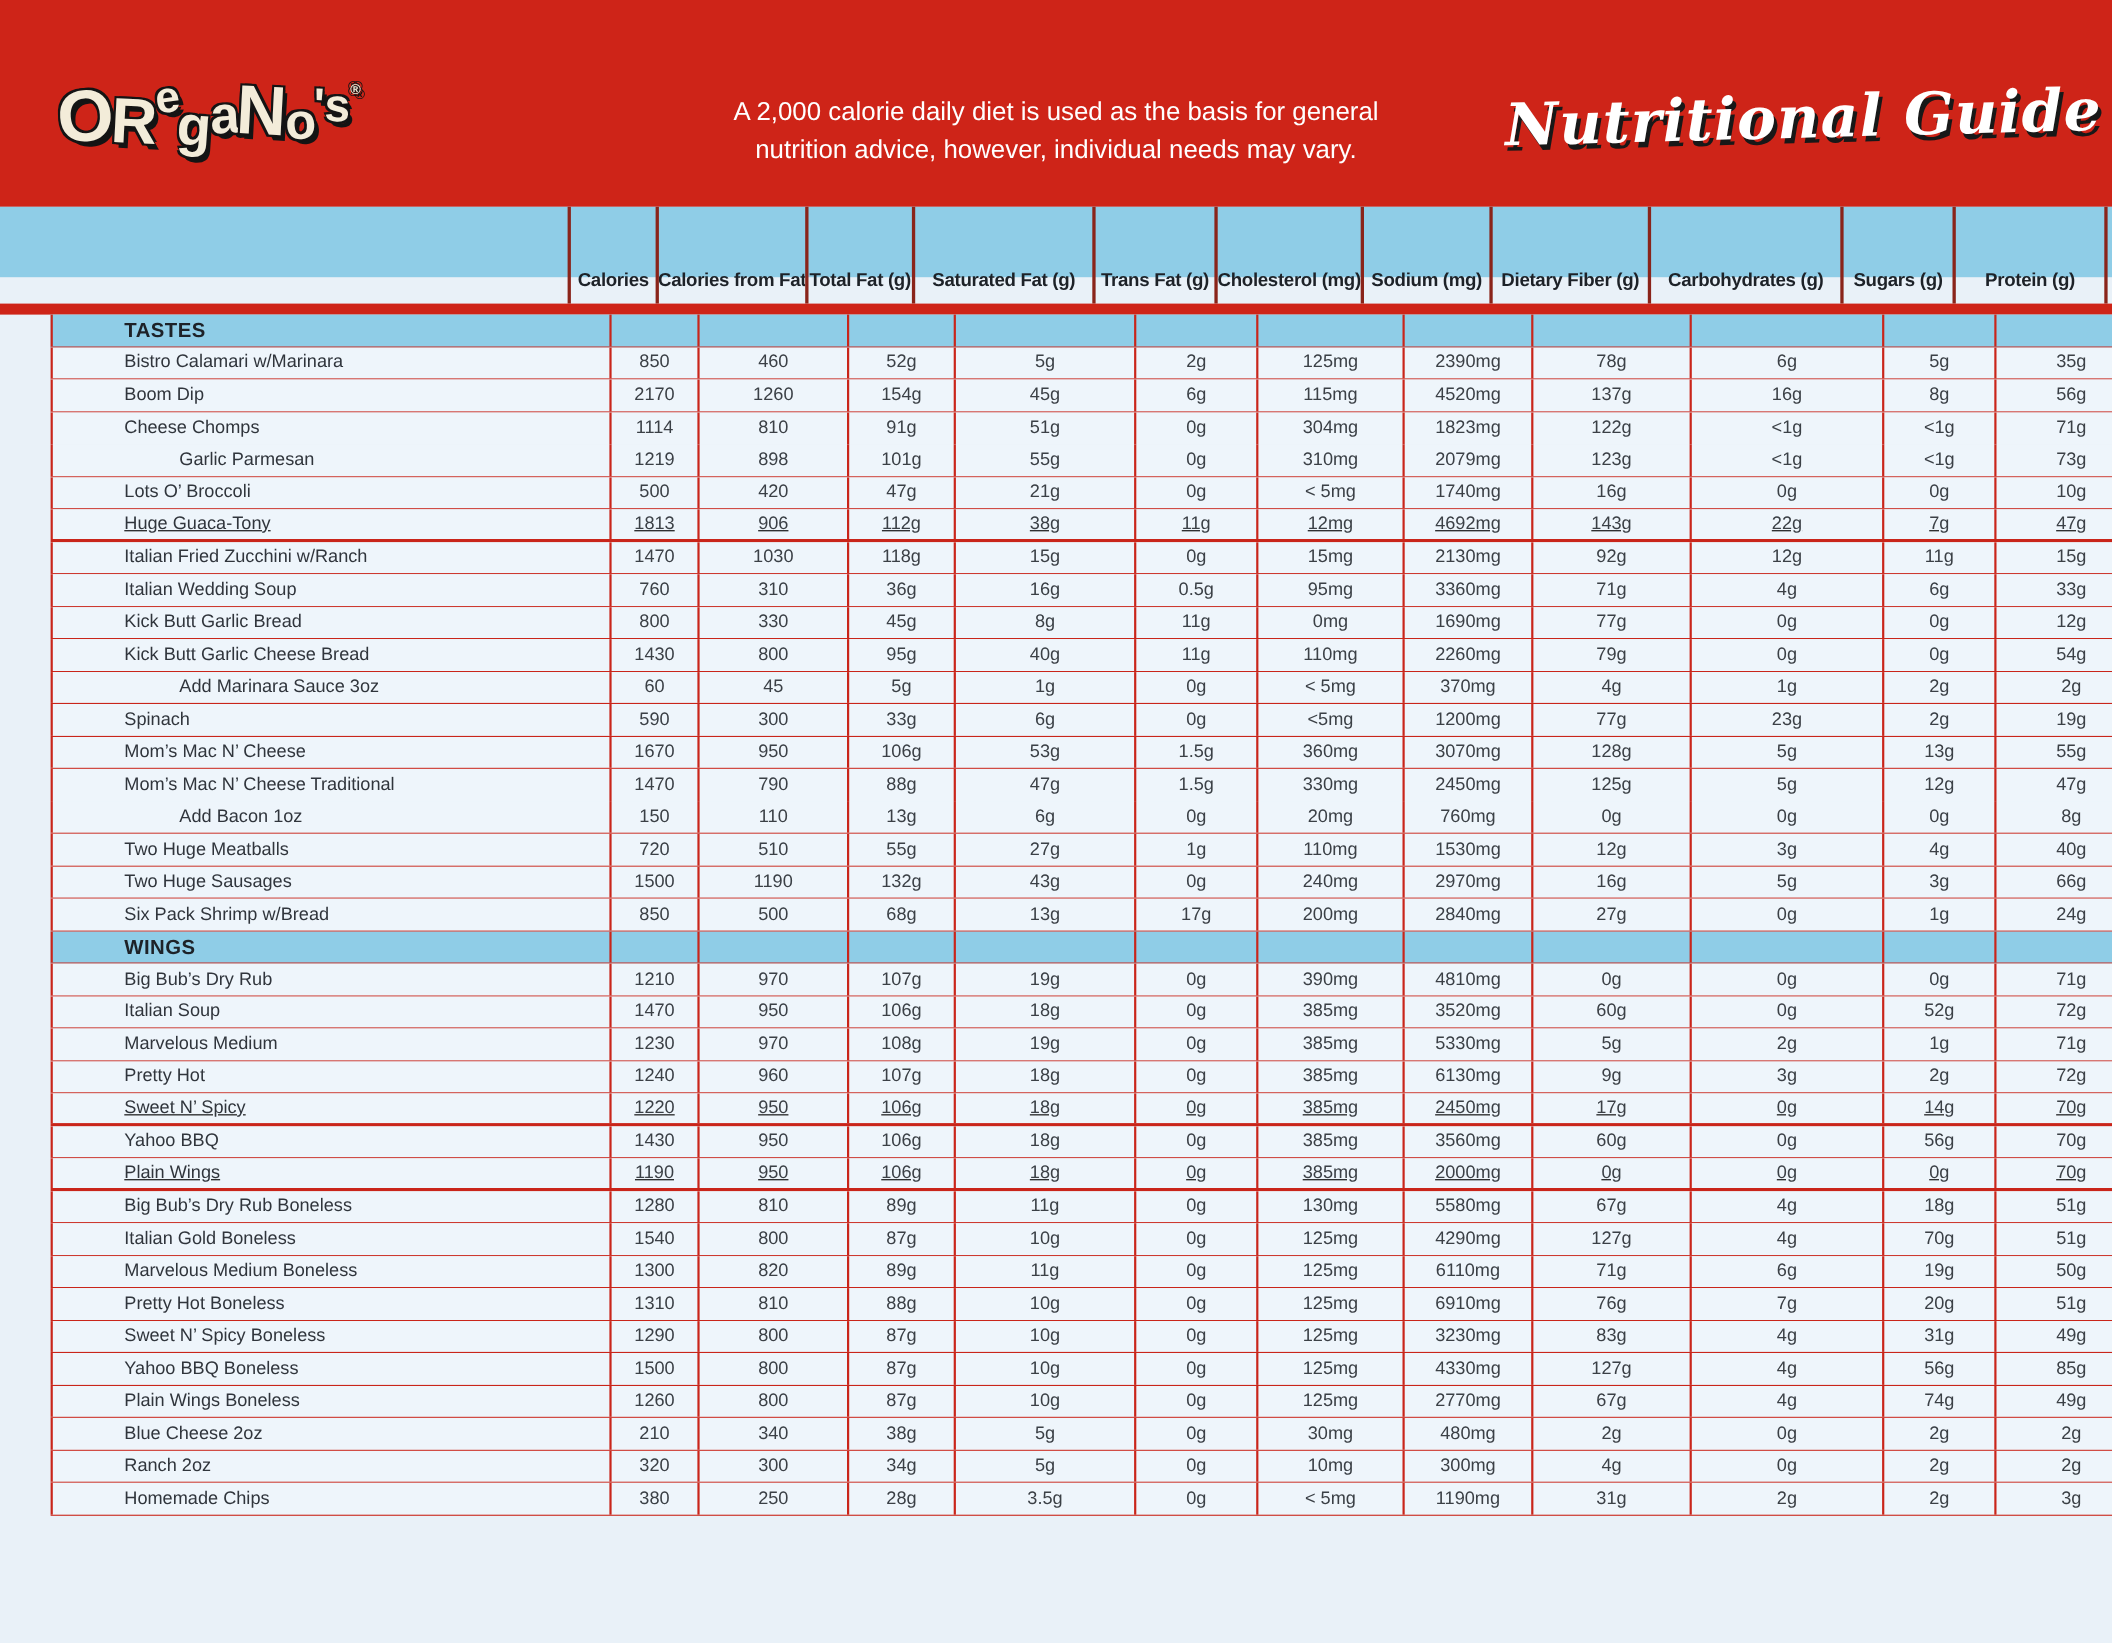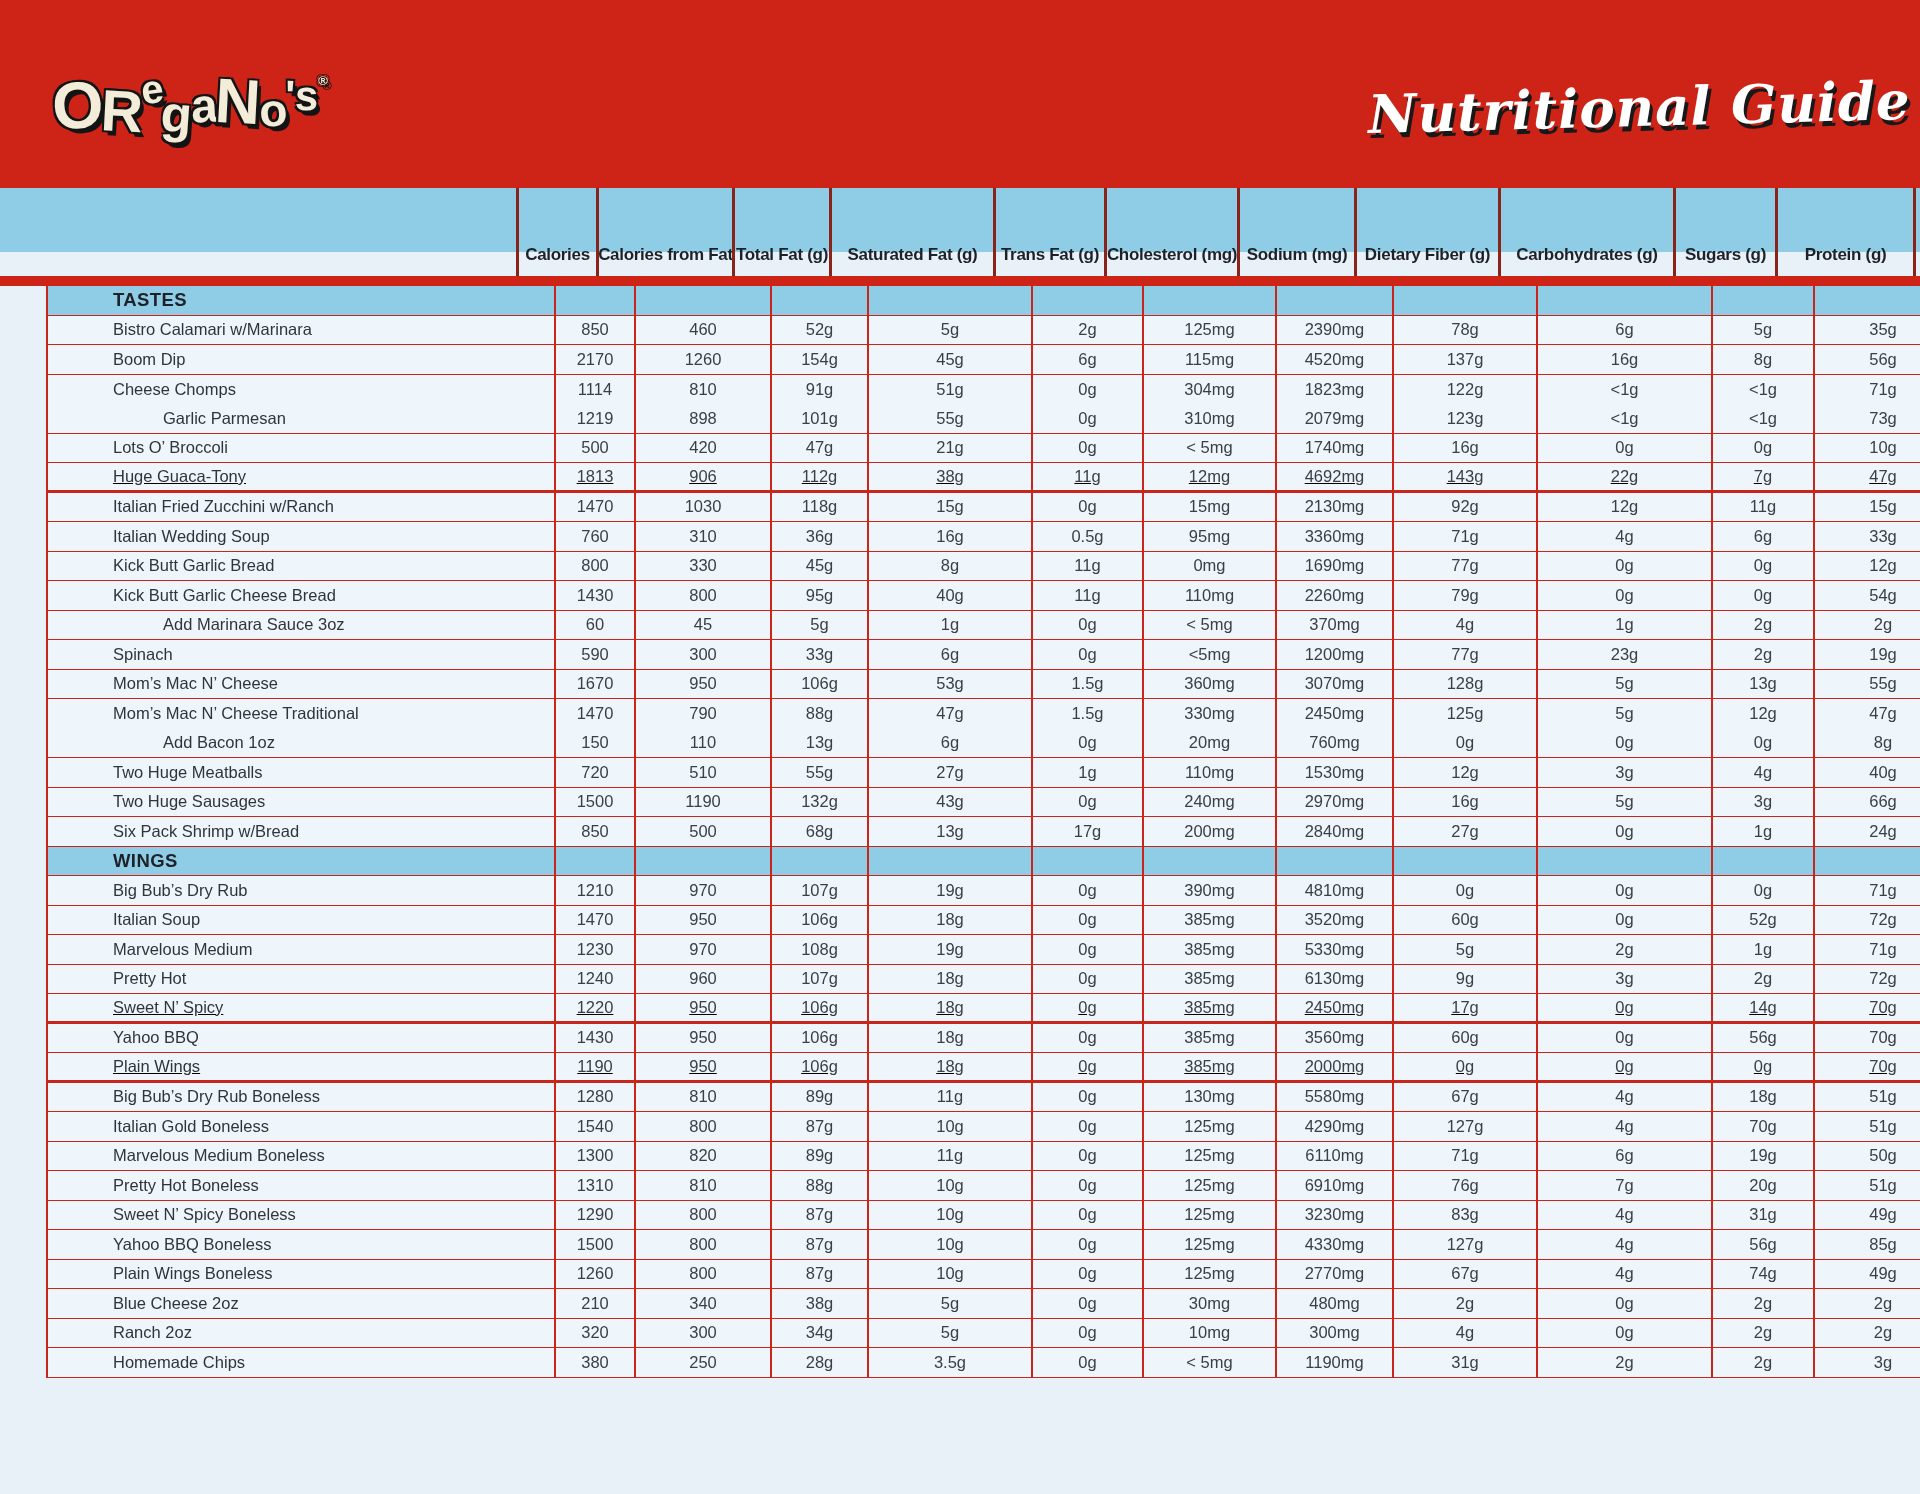--- a/index.html
+++ b/index.html
@@ -87,20 +87,24 @@
         <span class="lt0">O</span>
         <span class="lt1">R</span>
         <span class="lt2">e</span>
         <span class="lt3">g</span>
         <span class="lt4">a</span>
         <span class="lt5">N</span>
         <span class="lt6">o</span>
         <span class="lt7">'s</span>
         <span class="lt8">®</span>
       </div>
+    <div class="disclaimer">
+      <div>A 2,000 calorie daily diet is used as the basis for general</div>
+      <div>nutrition advice, however, individual needs may vary.</div>
+    </div>
     <div class="script-title">Nutritional Guide</div>
   </header>
 
   <div class="col-header-band">
     <div class="col-grid">
         <div class="hcell first"></div>
         <div class="hcell">Calories</div>
         <div class="hcell">Calories from Fat</div>
         <div class="hcell">Total Fat (g)</div>
         <div class="hcell">Saturated Fat (g)</div>

